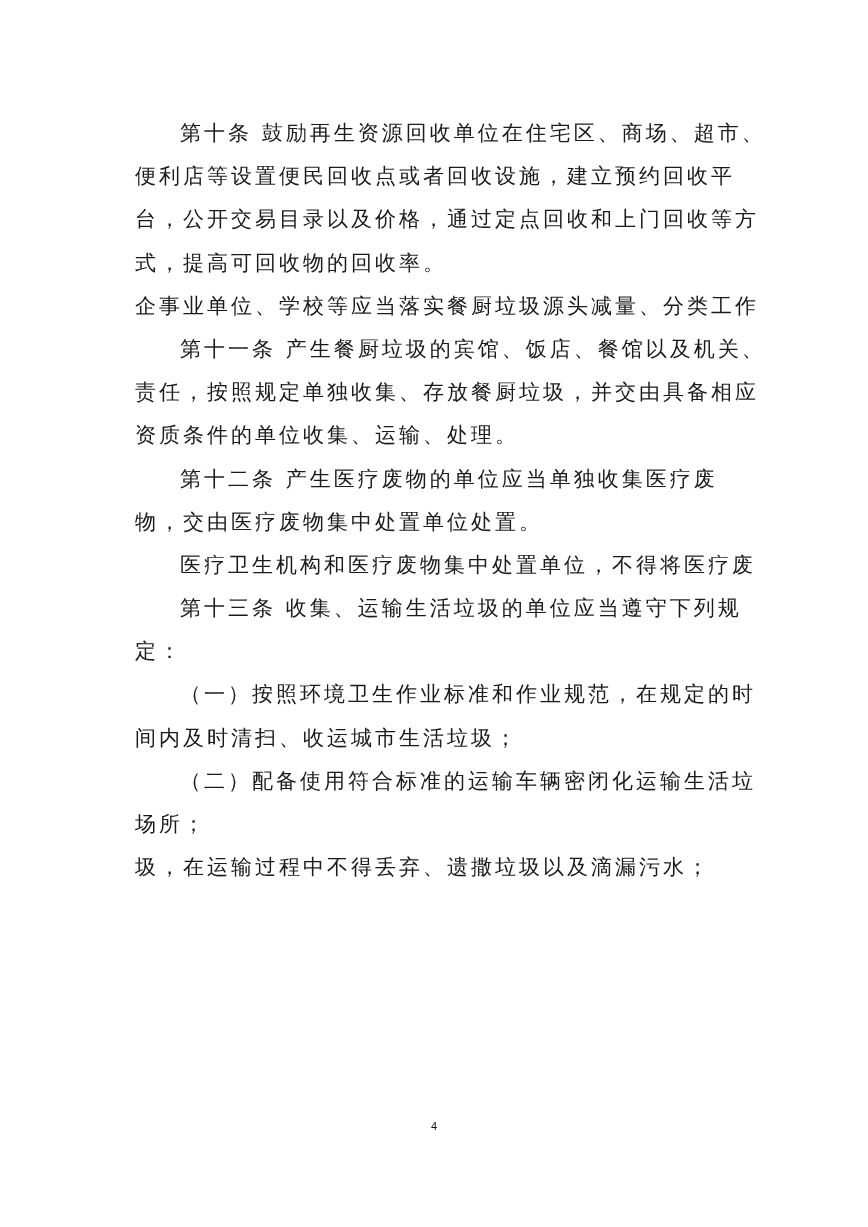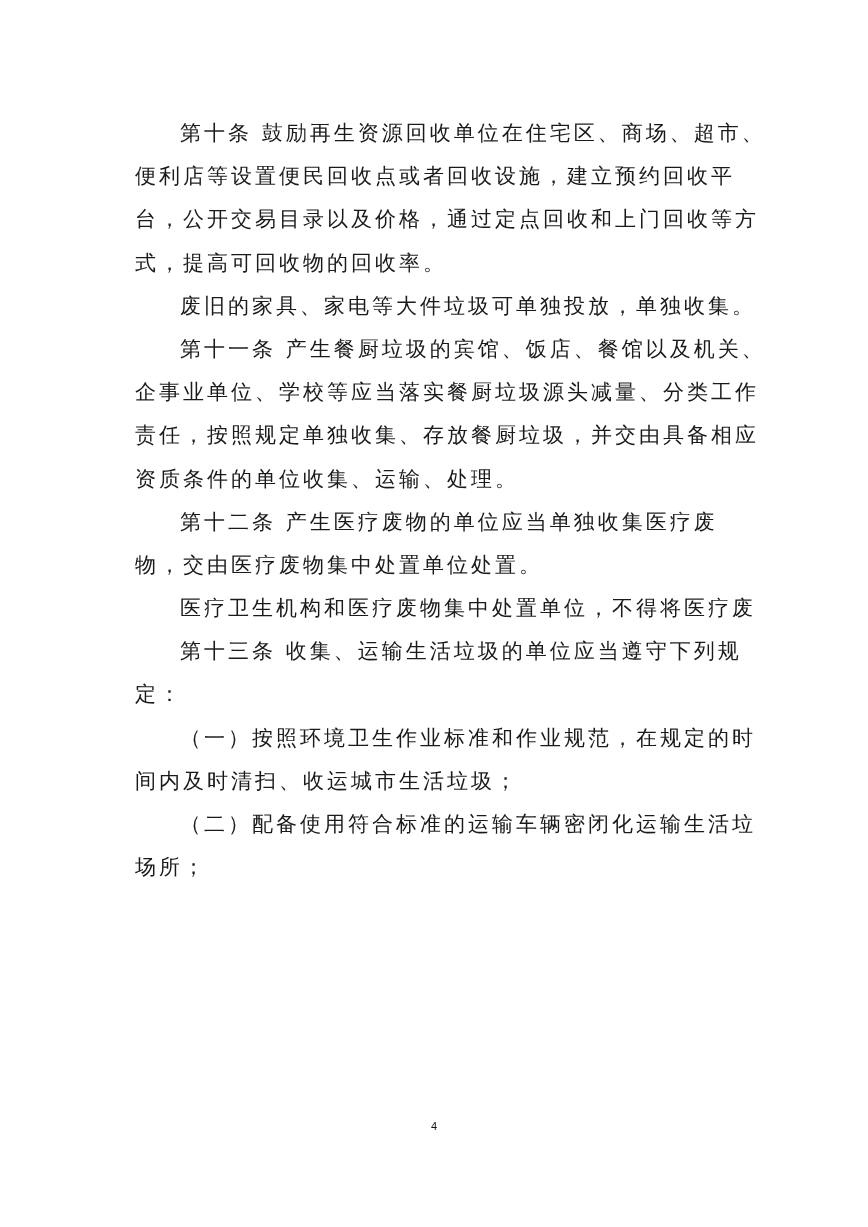--- a/index.html
+++ b/index.html
@@ -52,29 +52,29 @@
 </style>
 </head>
 <body>
 
 <div class="page">
   <div class="body-text">
     <div class="line indent">第十条 鼓励再生资源回收单位在住宅区、商场、超市、</div>
     <div class="line">便利店等设置便民回收点或者回收设施，建立预约回收平</div>
     <div class="line">台，公开交易目录以及价格，通过定点回收和上门回收等方</div>
     <div class="line">式，提高可回收物的回收率。</div>
-    <div class="line indent">废旧的家具、家电等大件垃圾可单独投放，单独收集。</div>
+    <div class="line">企事业单位、学校等应当落实餐厨垃圾源头减量、分类工作</div>
     <div class="line indent">第十一条 产生餐厨垃圾的宾馆、饭店、餐馆以及机关、</div>
-    <div class="line">企事业单位、学校等应当落实餐厨垃圾源头减量、分类工作</div>
     <div class="line">责任，按照规定单独收集、存放餐厨垃圾，并交由具备相应</div>
     <div class="line">资质条件的单位收集、运输、处理。</div>
     <div class="line indent">第十二条 产生医疗废物的单位应当单独收集医疗废</div>
     <div class="line">物，交由医疗废物集中处置单位处置。</div>
     <div class="line indent">医疗卫生机构和医疗废物集中处置单位，不得将医疗废</div>
     <div class="line indent">第十三条 收集、运输生活垃圾的单位应当遵守下列规</div>
     <div class="line">定：</div>
     <div class="line indent">（一）按照环境卫生作业标准和作业规范，在规定的时</div>
     <div class="line">间内及时清扫、收运城市生活垃圾；</div>
     <div class="line indent">（二）配备使用符合标准的运输车辆密闭化运输生活垃</div>
     <div class="line">场所；</div>
+    <div class="line">圾，在运输过程中不得丢弃、遗撒垃圾以及滴漏污水；</div>
   </div>
   <div class="page-number">4</div>
 </div>
 
 </body></html>

